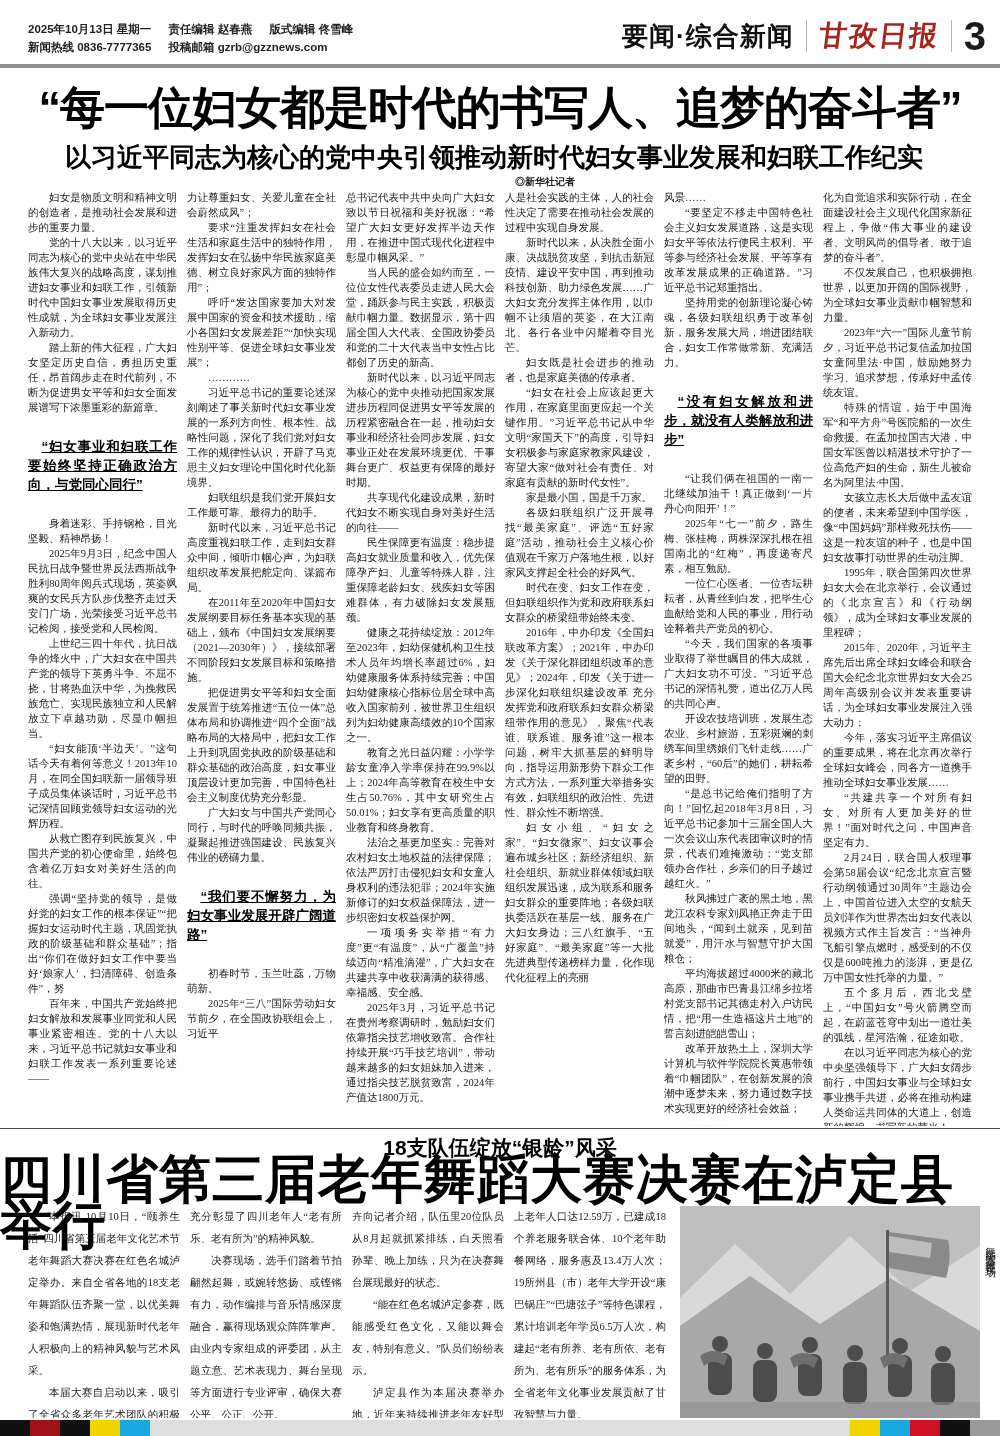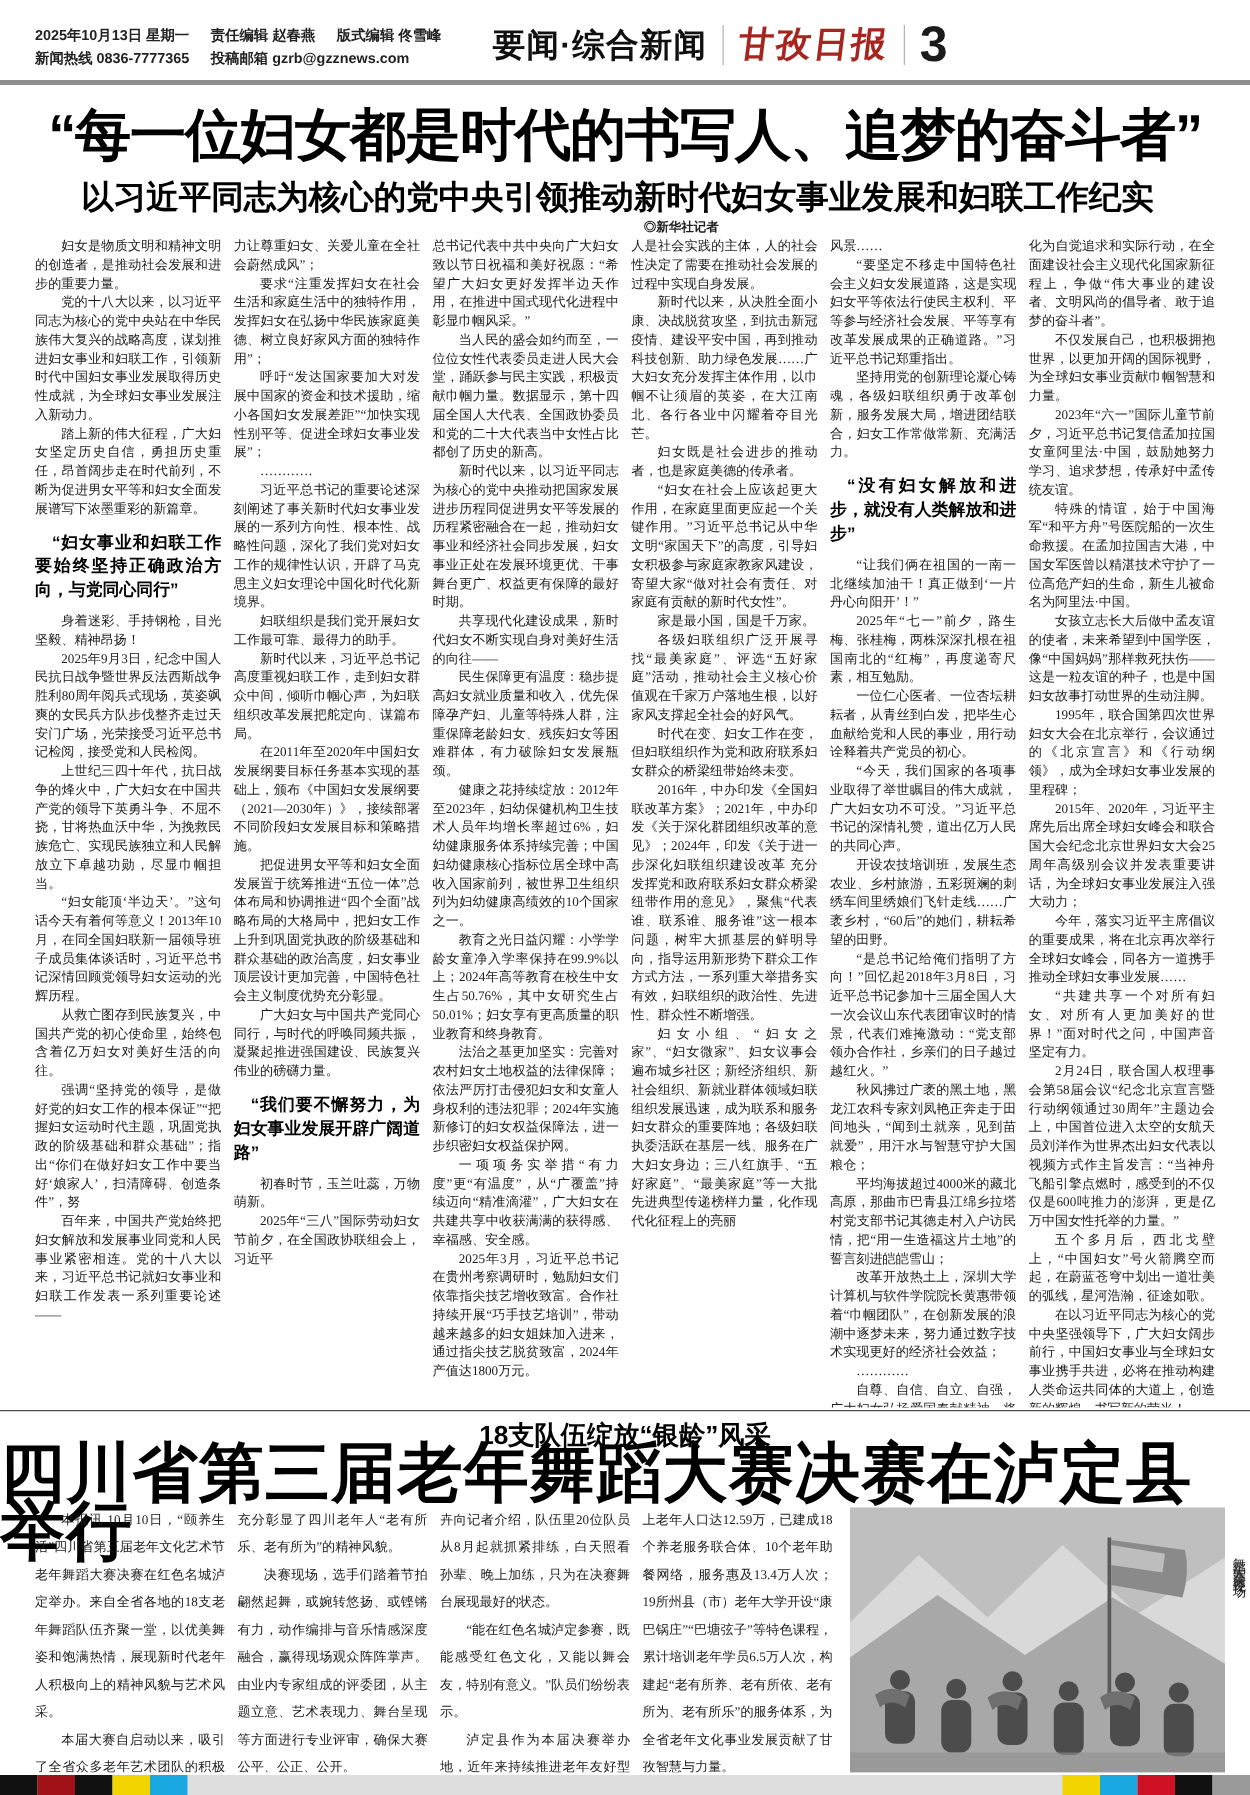--- a/index.html
+++ b/index.html
@@ -1,38 +1,38 @@
 <!DOCTYPE html>
 <html><head>
 <meta charset="utf-8">
 <style>
   html,body{margin:0;padding:0;}
   body{
     width:1000px;height:1436px;position:relative;background:#ffffff;
     font-family:"Liberation Sans",sans-serif;color:#111;overflow:hidden;
   }
   
-  .header{position:absolute;top:16px;left:28px;right:14px;display:flex;justify-content:flex-start;align-items:flex-end;}
+  .header{position:absolute;top:16px;left:28px;right:14px;display:flex;justify-content:space-between;align-items:flex-end;}
   .header-left{font-size:11.5px;line-height:18px;color:#222;font-weight:bold;}
   .header-left span{margin-right:14px;}
   .header-right{display:flex;align-items:center;gap:12px;margin-left:27px;}
   .section-title{font-size:26px;font-weight:bold;letter-spacing:1px;color:#101010;}
   .vdiv{width:1px;height:32px;background:#b5b5b5;}
   .masthead{font-size:28px;font-weight:bold;color:#a6261f;transform:skewX(-7deg);letter-spacing:2px;font-family:"Liberation Serif",serif;}
   .pagenum{font-size:40px;font-weight:bold;color:#1b1b1b;line-height:40px;}
   .header-rule{position:absolute;top:64px;left:0;width:1000px;height:4px;background:#8f8f8f;}
   
   .main-head{position:absolute;top:82px;left:0;width:1000px;text-align:center;font-weight:bold;font-size:45px;line-height:52px;letter-spacing:-1px;color:#000;}
   .main-subhead{position:absolute;top:140px;left:0;width:988px;text-align:center;font-weight:bold;font-size:26px;color:#000;}
   .byline{position:absolute;top:175px;left:0;width:1000px;text-align:center;font-size:10px;color:#222;font-weight:bold;margin-left:45px;}
   .cols{position:absolute;top:190px;left:28px;width:944px;height:936px;display:flex;gap:10px;overflow:hidden;}
   .col{width:149px;height:936px;overflow:hidden;text-align:justify;text-justify:inter-ideograph;}
   .col p,.bcol p{margin:0;font-size:10.5px;line-height:15px;text-indent:2em;color:#1a1a1a;font-family:"Liberation Serif",serif;}
   .col p.cont,.bcol p.cont{text-indent:0;}
-  .col p.sub{font-weight:bold;font-size:13.5px;line-height:19px;margin:9px 0;text-indent:1em;color:#000;font-family:"Liberation Sans",sans-serif;}
+  .col p.sub{font-weight:bold;font-size:13.5px;line-height:19px;margin:22px 0;text-indent:1em;color:#000;font-family:"Liberation Sans",sans-serif;text-decoration:underline;}
   .col p.sign,.bcol p.sign{text-align:right;text-indent:0;font-weight:bold;}
   
   .sep-rule{position:absolute;top:1128px;left:0;width:1000px;height:1px;background:#4a4a4a;}
   
   .kicker{position:absolute;top:1134px;left:0;width:1000px;text-align:center;font-size:21px;font-weight:bold;color:#000;}
   .head2{position:absolute;top:1156px;left:0;width:1000px;text-align:left;font-size:52px;line-height:46px;font-weight:bold;letter-spacing:1px;color:#000;}
   .bcols{position:absolute;top:1206px;left:28px;width:644px;height:212px;display:flex;gap:10px;}
   .bcol{width:152px;height:212px;overflow:hidden;text-align:justify;text-justify:inter-ideograph;}
   .bcol p{line-height:22px;}
   .photo{position:absolute;top:1206px;left:680px;width:300px;height:212px;background:#cccccc;overflow:hidden;}

